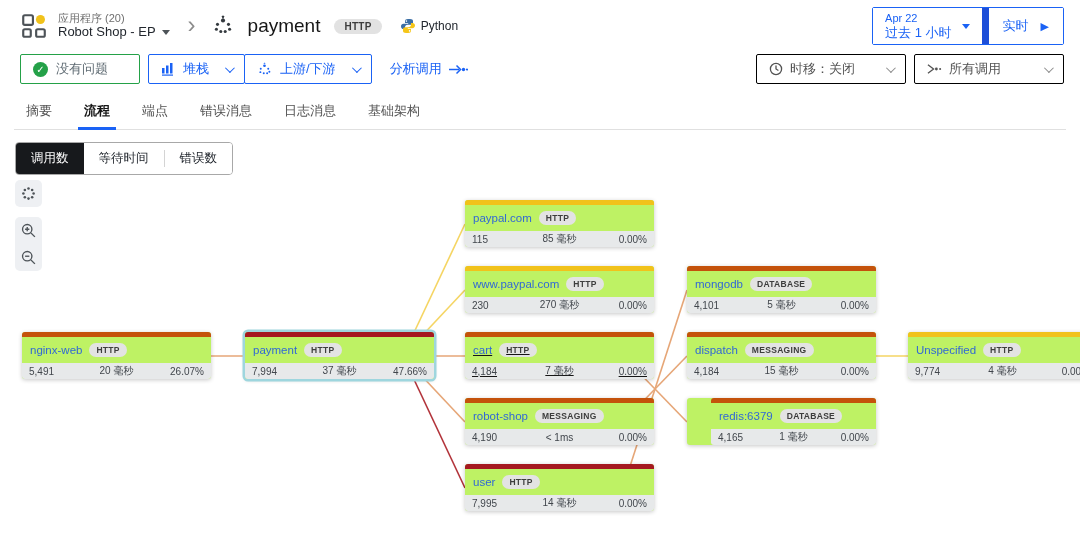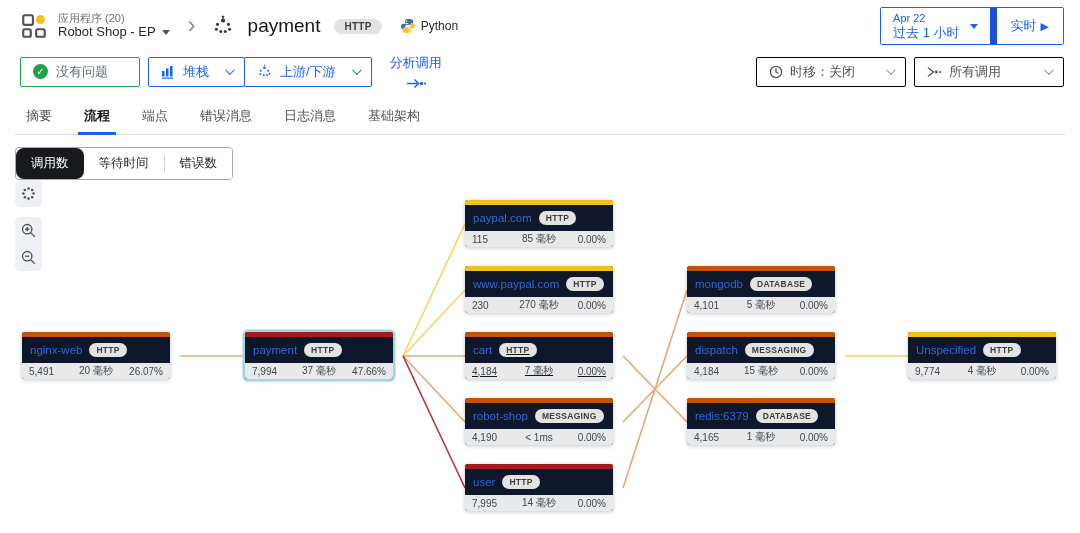--- a/index.html
+++ b/index.html
@@ -20,58 +20,58 @@
   .svc-name { font-size:19px; font-weight:500; color:#161616; margin:0 4px; }
   .pill { background:#e2e2e2; color:#3d3d3d; font-size:10px; font-weight:bold; border-radius:10px; padding:2px 10px; letter-spacing:.3px; }
   .py-wrap { display:flex; align-items:center; gap:5px; margin-left:8px; font-size:12px; color:#22272e; }
 
   .time-controls { display:flex; border:1px solid #1a62f5; border-radius:2px; height:38px; }
   .time-range { display:flex; align-items:center; gap:10px; padding:0 12px; background:#fff; border:none; border-right:7px solid #1d4ed8; cursor:pointer; color:#1a62f5; }
   .tr-lines { display:flex; flex-direction:column; align-items:flex-start; line-height:1.2; }
   .tr-lines span:first-child { font-size:11px; }
   .tr-lines span:last-child { font-size:13px; }
   .caret-down.blue { border-top-color:#1a62f5; }
-  .live-btn { display:flex; align-items:center; gap:4px; padding:0 14px; background:#fff; border:none; cursor:pointer; color:#1a62f5; font-size:13px; }
+  .live-btn { display:flex; align-items:center; gap:12px; padding:0 14px; background:#fff; border:none; cursor:pointer; color:#1a62f5; font-size:13px; }
   .play-icon { font-size:11px; }
 
   
   .toolbar { display:flex; justify-content:space-between; align-items:center; padding:4px 16px 8px 20px; }
   .tb-left, .tb-right { display:flex; align-items:center; }
   .btn { height:30px; display:flex; align-items:center; gap:8px; background:#fff; font-size:13px; padding:0 12px; cursor:pointer; border-radius:2px; }
   .status-btn { border:1px solid #24a148; color:#5f6b73; width:120px; }
   .check-circle { width:15px; height:15px; border-radius:50%; background:#24a148; color:#fff; font-size:10px; display:flex; align-items:center; justify-content:center; }
   .dd-blue { border:1px solid #1a62f5; color:#1a62f5; margin-left:8px; }
   .dd-blue + .dd-blue { margin-left:-1px; }
   .dd-gray { border:1px solid #000000; color:#525252; margin-left:8px; }
   .dd-gray .chev { border-color:#8d8d8d; }
   .chev { width:7px; height:7px; border-right:1.5px solid #1a62f5; border-bottom:1.5px solid #1a62f5; transform:rotate(45deg) translateY(-2px); display:inline-block; margin-left:8px; }
-  .link-btn { border:none; background:none; color:#1a62f5; font-size:13px; display:flex; align-items:center; gap:6px; margin-left:18px; cursor:pointer;flex-direction:column; }
+  .link-btn { border:none; background:none; color:#1a62f5; font-size:13px; display:flex; align-items:center; gap:6px; margin-left:18px; cursor:pointer; }
   .dd-gray.w150 { width:150px; justify-content:space-between; }
 
   
   .tabs { display:flex; gap:8px; margin:2px 14px 0 14px; border-bottom:1px solid #e0e0e0; }
   .tab { padding:8px 12px 9px 12px; font-size:13px; color:#525252; cursor:pointer; position:relative; }
   .tab.active { color:#161616; font-weight:bold; }
   .tab.active::after { content:""; position:absolute; left:6px; right:6px; bottom:-1px; height:3px; background:#1a62f5; }
 
   
   .metric-toggle { display:inline-flex; align-items:stretch; border:1px solid #a8a8a8; border-radius:4px; margin:12px 0 0 15px; overflow:hidden; background:#fff; }
   .titem { border:none; background:#fff; font-size:12.5px; color:#22272e; padding:7px 15px; cursor:pointer; display:flex; align-items:center; }
-  .titem.active { background:#17191c; color:#fff;border-radius:8px; }
+  .titem.active { background:#17191c; color:#fff; }
   .tsep { width:1px; background:#d4d4d4; margin:7px 0; }
 
   
   .graph { position:absolute; left:0; top:0; width:1080px; height:533px; z-index:1; }
   #edges { position:absolute; left:0; top:0; pointer-events:none; }
   .graph-tools { position:absolute; left:15px; top:180px; display:flex; flex-direction:column; gap:10px; }
   .gt-btn { width:27px; height:27px; background:#eef0f3; border:none; border-radius:5px; display:flex; align-items:center; justify-content:center; cursor:pointer; }
   .gt-group { background:#eef0f3; border-radius:5px; display:flex; flex-direction:column; }
   .gt-group .gt-btn { background:transparent; }
 
-  .node { position:absolute; width:148px; background:#0f172a; border-radius:3px; box-shadow:0 1px 4px rgba(0,0,0,.22); cursor:pointer; }
+  .node { position:absolute; width:189px; background:#bef264; border-radius:3px; box-shadow:0 1px 4px rgba(0,0,0,.22); cursor:pointer; }
   .node.selected { box-shadow:0 0 0 2.5px #9ed6de, 0 1px 4px rgba(0,0,0,.22); }
   .nbar { height:5px; border-radius:3px 3px 0 0; }
   .nbody { height:26px; display:flex; align-items:center; gap:7px; padding:0 8px; }
   .nname { color:#3168d5; font-size:11.5px; text-decoration:none; white-space:nowrap; }
   .npill { background:#e3e3e3; color:#3d3d3d; font-size:8.5px; font-weight:bold; border-radius:8px; padding:2px 7px; letter-spacing:.3px; white-space:nowrap; }
   .nfoot { height:16px; background:#e7e9ea; border-radius:0 0 3px 3px; display:grid; grid-template-columns:1fr 1fr 1fr; align-items:center; font-size:10px; color:#41464c; padding:0 7px; }
   .nfoot .fc { text-align:center; }
   .nfoot .fr { text-align:right; }
 </style>
 </head>
@@ -192,21 +192,21 @@
         <div class="nbody">
           <a class="nname">dispatch</a>
           <span class="npill">MESSAGING</span>
         </div>
         <div class="nfoot">
           <span class="fl">4,184</span>
           <span class="fc">15 毫秒</span>
           <span class="fr">0.00%</span>
         </div>
       </div>
-      <div class="node" style="left: 687px; top: 398px;">
+      <div class="node" style="left: 687px; top: 398px; padding-left: 24px;">
         <div class="nbar" style="background: rgb(196, 82, 11);"></div>
         <div class="nbody">
           <a class="nname">redis:6379</a>
           <span class="npill">DATABASE</span>
         </div>
         <div class="nfoot">
           <span class="fl">4,165</span>
           <span class="fc">1 毫秒</span>
           <span class="fr">0.00%</span>
         </div>

